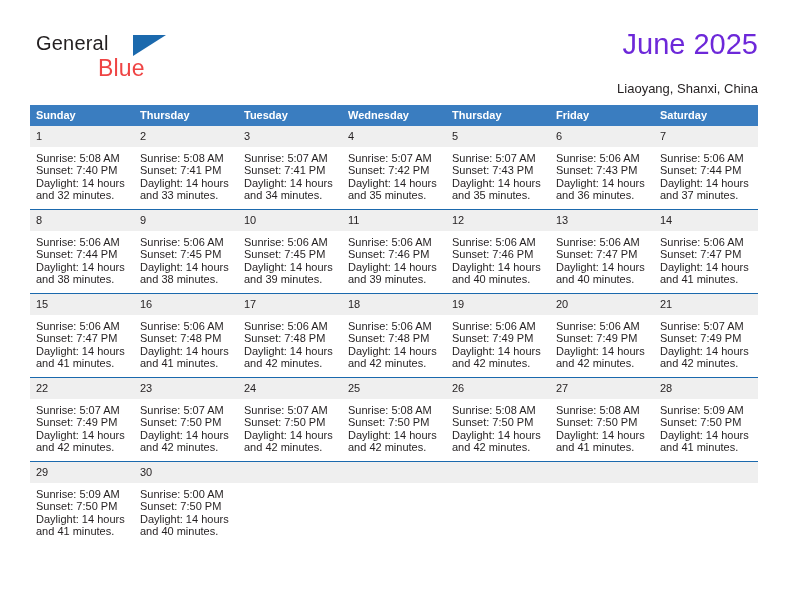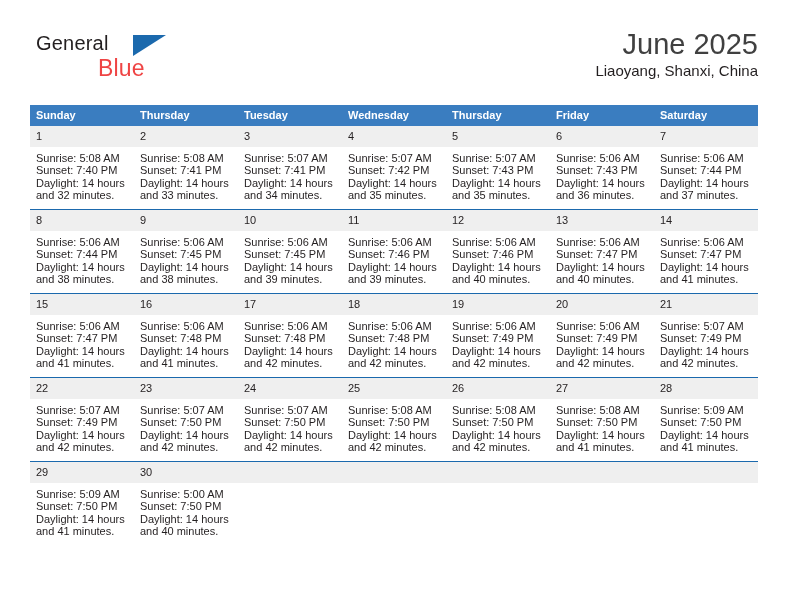--- a/index.html
+++ b/index.html
@@ -67,27 +67,27 @@
   }
 
   .title-block {
     position: absolute;
     right: 0;
     top: 0;
     text-align: right;
   }
   .cal-title {
     font-size: 29px;
-    color: #404040;
+    color: #6d28d9;
     line-height: 36px;
     white-space: nowrap;
   }
   .cal-subtitle {
-    margin-top: 0;
-    font-size: 15px;
+    margin-top: 18px;
+    font-size: 13px;
     color: #231f20;
     line-height: 18px;
     white-space: nowrap;
   }
 
   
   .calendar {
     position: absolute;
     left: 30px;
     top: 105px;

